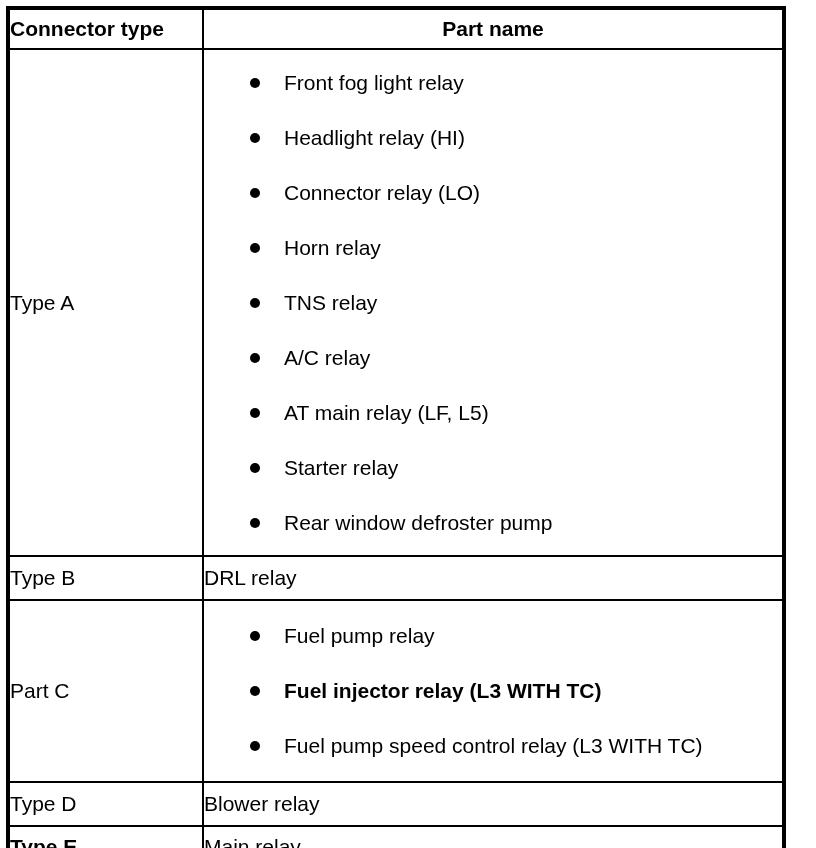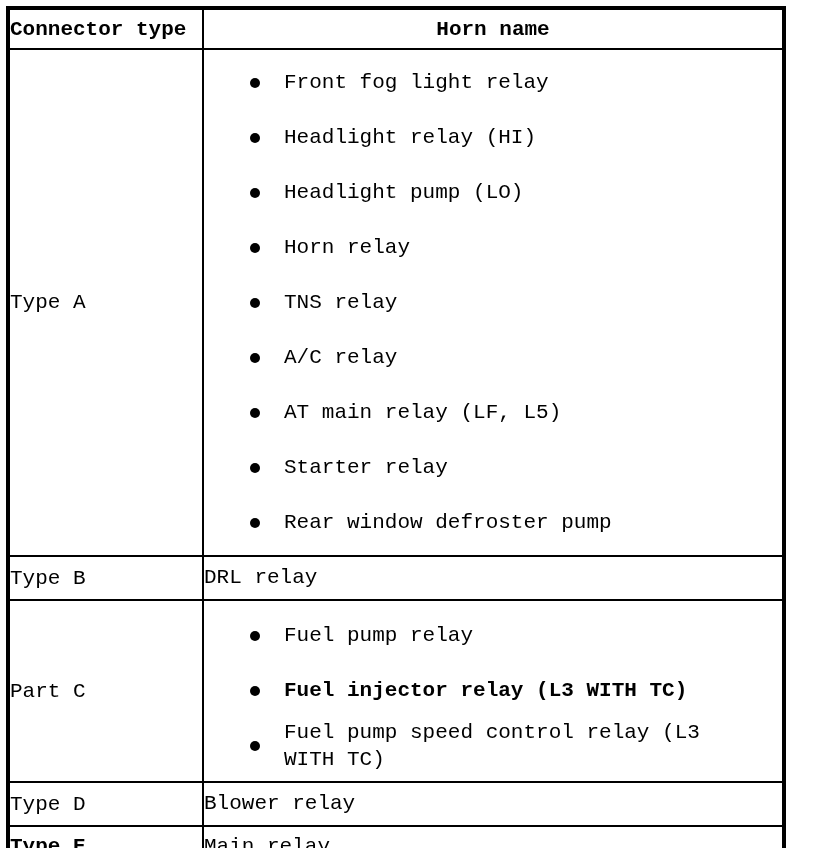--- a/index.html
+++ b/index.html
@@ -14,21 +14,20 @@
     font-family: "Liberation Sans", "DejaVu Sans", sans-serif;
     color: #000000;
     -webkit-font-smoothing: none;
   }
 
   .page {
     position: relative;
     width: 752px;
     height: 848px;
     box-sizing: border-box;
-    font-family: Liberation Mono, monospace;
   }
 
   
   .relay-table {
     position: absolute;
     left: 6px;
     top: 6px;
     width: 780px;
     height: 835px;
     box-sizing: border-box;
@@ -122,41 +121,41 @@
 <div class="page">
 
   <table class="relay-table">
     <colgroup>
       <col class="c-type">
       <col class="c-part">
     </colgroup>
     <thead>
       <tr class="hdr-row">
         <th class="hdr-cell hdr-type">Connector type</th>
-        <th class="hdr-cell hdr-part">Horn name</th>
+        <th class="hdr-cell hdr-part">Part name</th>
       </tr>
     </thead>
     <tbody>
 
       <tr style="height:480px;">
         <td class="type-cell">Type A</td>
         <td class="part-cell">
           <div class="list-wrap-a">
             <ul class="bullets">
               <li>
                 <span class="bullet-dot"></span>
                 <span class="li-text">Front fog light relay</span>
               </li>
               <li>
                 <span class="bullet-dot"></span>
                 <span class="li-text">Headlight relay (HI)</span>
               </li>
               <li>
                 <span class="bullet-dot"></span>
-                <span class="li-text">Headlight pump (LO)</span>
+                <span class="li-text">Connector relay (LO)</span>
               </li>
               <li>
                 <span class="bullet-dot"></span>
                 <span class="li-text">Horn relay</span>
               </li>
               <li>
                 <span class="bullet-dot"></span>
                 <span class="li-text">TNS relay</span>
               </li>
               <li>

